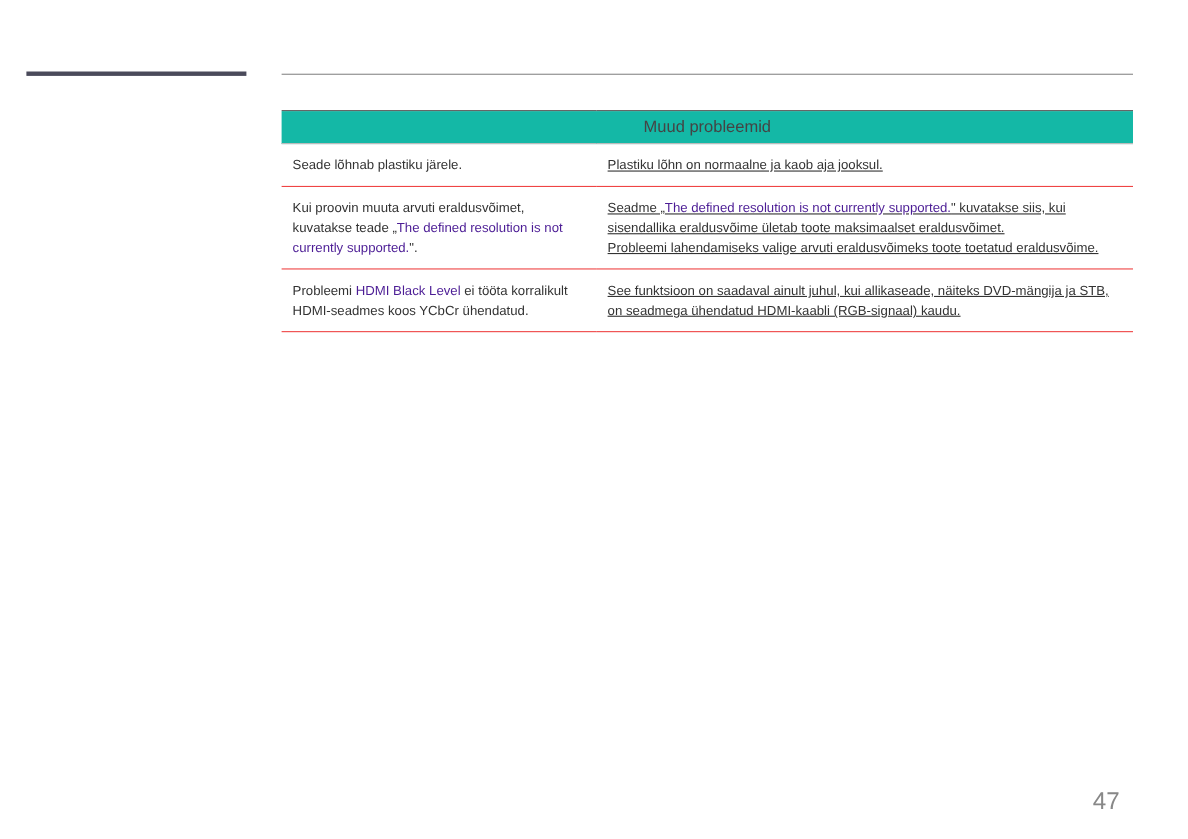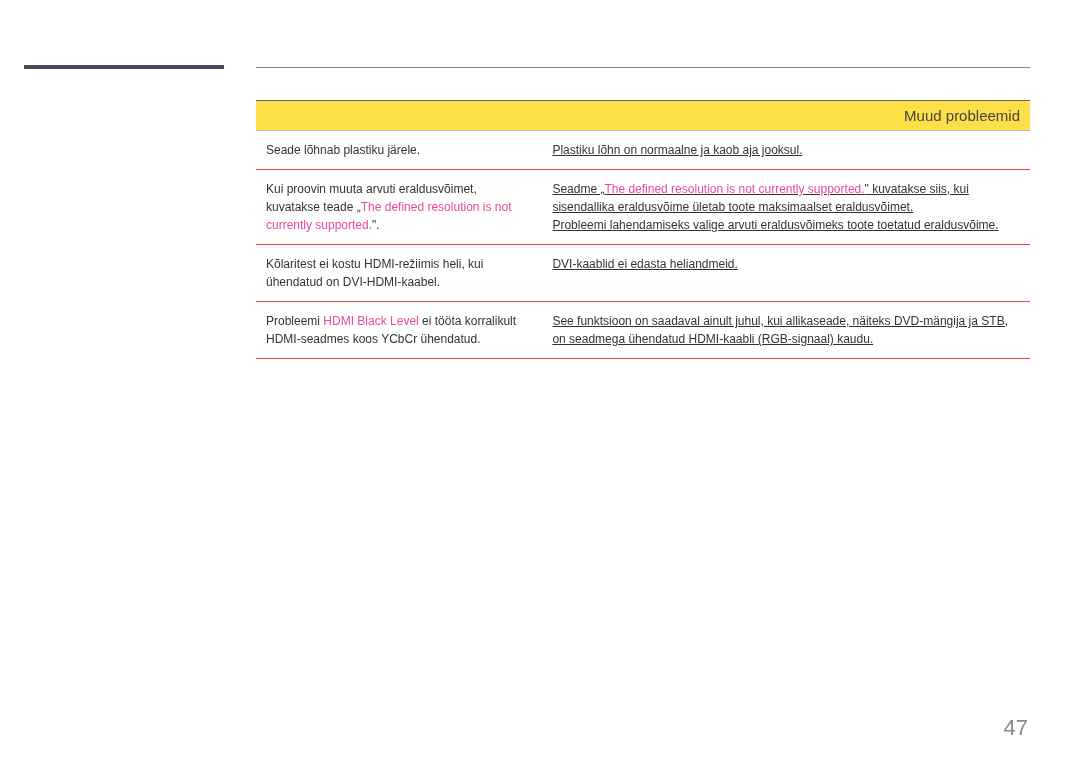--- a/index.html
+++ b/index.html
@@ -38,22 +38,22 @@
       left: 256px;
       right: 50px;
     }
     table {
       width: 100%;
       border-collapse: collapse;
       border-top: 1px solid #666666;
       border-bottom: 1px solid #666666;
     }
     th {
-      background: #fde047;
-      text-align: right;
+      background: #14b8a6;
+      text-align: center;
       font-weight: normal;
       font-size: 15px;
       color: #444444;
       padding: 6px 10px;
       border-bottom: 1px solid #bbbbbb;
     }
     td {
       padding: 10px 10px;
       vertical-align: top;
       border-bottom: 1px solid #ef4444;
@@ -62,26 +62,26 @@
       color: #333333;
     }
     td.left {
       width: 37%;
     }
     td.right {
       width: 63%;
       text-decoration: underline;
     }
     .highlight {
-      color: #ec4899;
+      color: #4c1d95;
     }
     .page-number {
       position: absolute;
       bottom: 22px;
-      right: 52px;
+      right: 62px;
       font-size: 22px;
       color: #888888;
       font-weight: 300;
     }
     .row3-left, .row3-right, .row5-left {
       
     }
   </style>
 </head>
 <body>
@@ -106,24 +106,20 @@
           <span>Kui proovin muuta arvuti eraldusvõimet, kuvatakse teade „</span><span class="highlight">The defined resolution is not currently supported.</span><span>".</span>
         </td>
         <td class="right row3-right">
           <div>
             <span>Seadme „</span><span class="highlight">The defined resolution is not currently supported.</span><span>" kuvatakse siis, kui sisendallika eraldusvõime ületab toote maksimaalset eraldusvõimet.</span>
           </div>
           <div style="">Probleemi lahendamiseks valige arvuti eraldusvõimeks toote toetatud eraldusvõime.</div>
         </td>
       </tr>
       <tr>
-        <td class="left">Kõlaritest ei kostu HDMI-režiimis heli, kui ühendatud on DVI-HDMI-kaabel.</td>
-        <td class="right">DVI-kaablid ei edasta heliandmeid.</td>
-      </tr>
-      <tr>
         <td class="left row5-left">
           <span>Probleemi </span><span class="highlight">HDMI Black Level</span><span> ei tööta korralikult HDMI-seadmes koos YCbCr ühendatud.</span>
         </td>
         <td class="right">See funktsioon on saadaval ainult juhul, kui allikaseade, näiteks DVD-mängija ja STB, on seadmega ühendatud HDMI-kaabli (RGB-signaal) kaudu.</td>
       </tr>
     </tbody>
   </table>
 </div>
 
 <div class="page-number">47</div>

